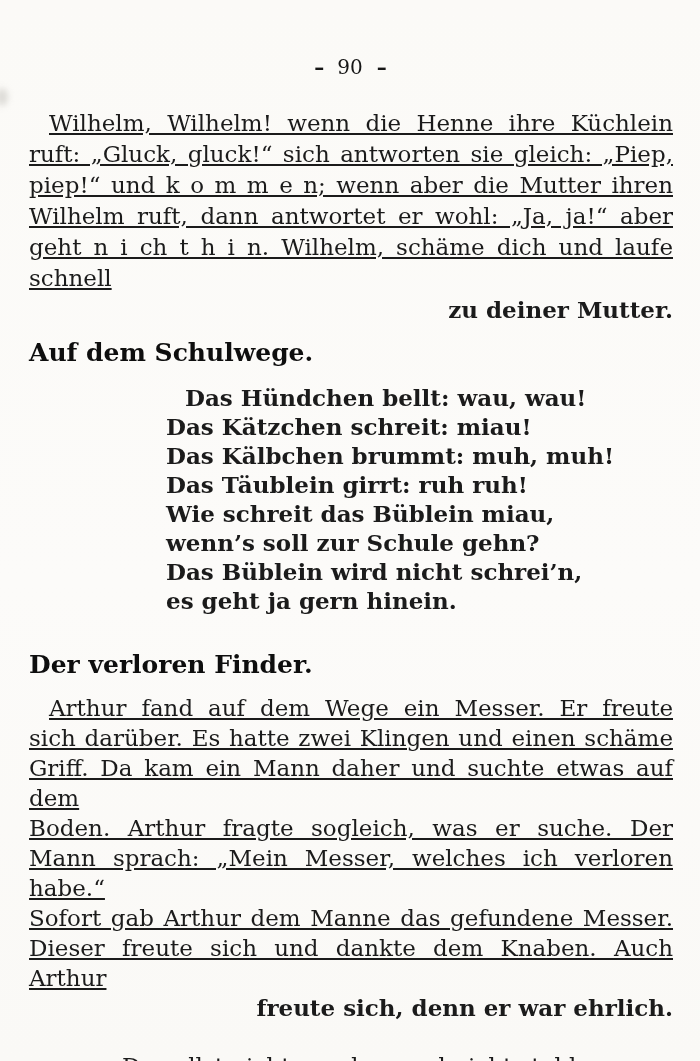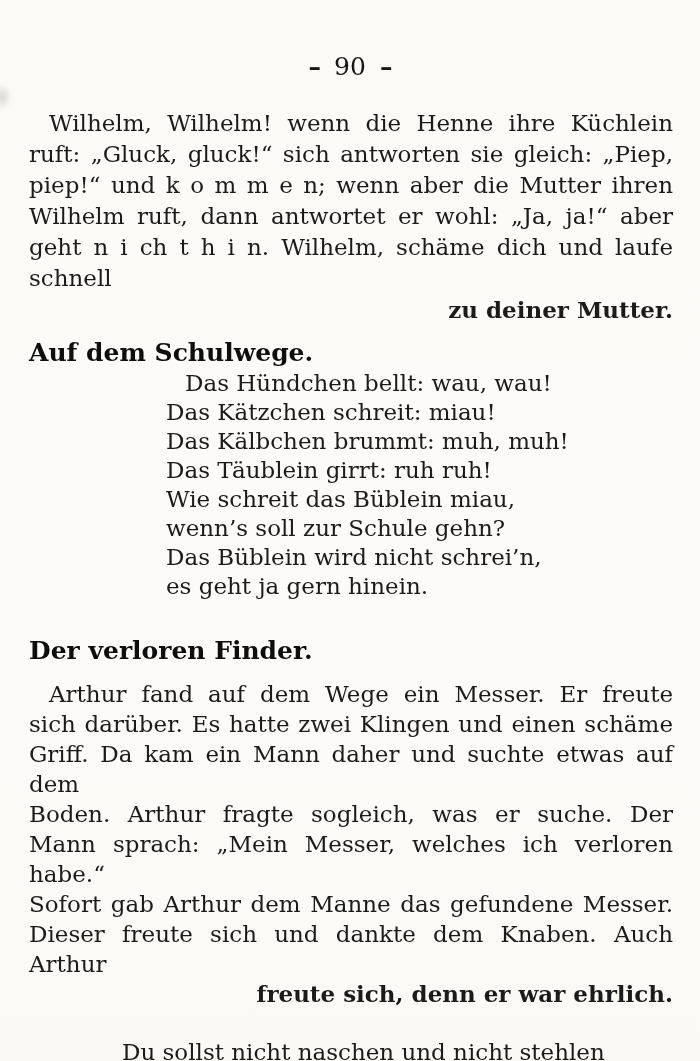--- a/index.html
+++ b/index.html
@@ -19,44 +19,44 @@
     left: -4px; top: 88px;
     width: 12px; height: 18px;
     background: #c9c7c2;
     border-radius: 50%;
     filter: blur(3px);
     opacity: .6;
   }
   .page-header {
     padding-top: 52px;
     text-align: center;
-    font-size: 25px;
+    font-size: 20px;
     line-height: 30px;
     color: #161616;
   }
   .page-header .dash { margin: 0 14px; font-weight: bold; letter-spacing: -1px; }
   .content { padding: 0 27px 0 29px; }
   .line { font-size: 23px; }
   .para1 .line { line-height: 31px; }
   .para2 .line { line-height: 30px; }
-  .just { text-align: justify; text-align-last: justify; }
+  .just { text-align: justify; text-align-last: justify; text-decoration: underline; }
   .left { text-align: right; font-weight: bold; }
   .indent { text-indent: 20px; }
   .para1 { margin-top: 26px; }
   .heading {
     margin: 0;
     text-align: left;
     font-size: 25px;
     line-height: 32px;
     font-weight: bold;
     color: #0e0e0e;
   }
   .heading1 { margin-top: 12px; }
   .heading2 { margin-top: 34px; }
-  .poem { padding-left: 137px; }
+  .poem { margin-top: 14px; padding-left: 137px; font-weight: bold; }
   .poem .line { line-height: 29px; }
   .poem .first { text-indent: 19px; }
   .para2 { margin-top: 12px; }
   .couplet { margin-top: 26px; padding-left: 78px; }
   .couplet .line { line-height: 34px; }
   .couplet .first { text-indent: 15px; }
 </style>
 </head>
 <body>
 

